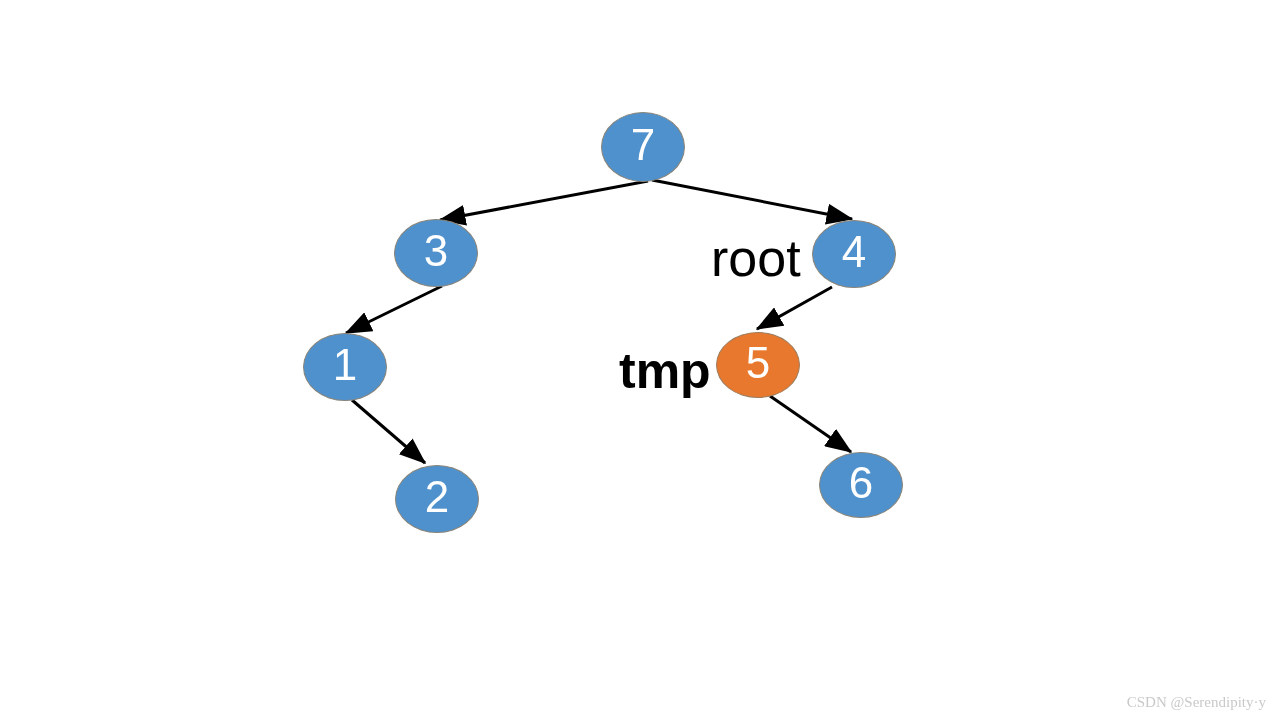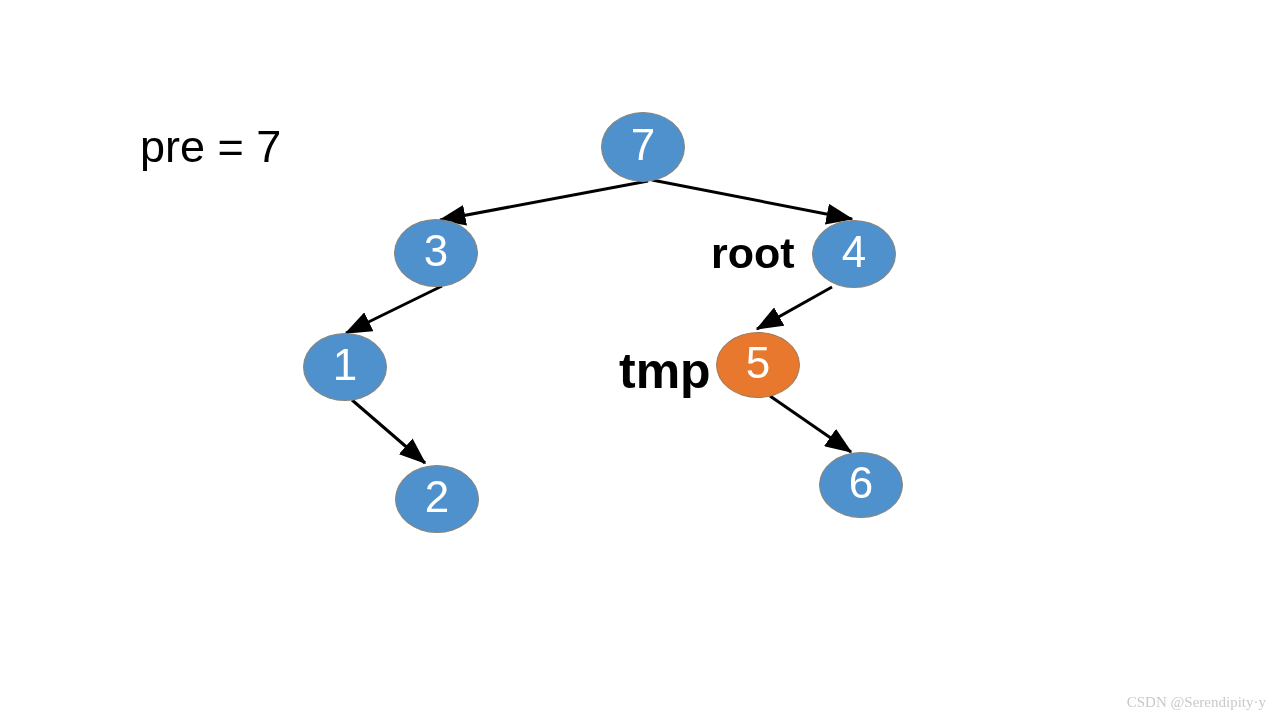--- a/index.html
+++ b/index.html
@@ -60,22 +60,21 @@
     white-space: nowrap;
   }
   #label-pre {
     left: 140px;
     top: 124px;
     font-size: 45px;
   }
   #label-root {
     left: 711px;
     top: 232px;
-    font-size: 43px;
-    font-weight: bold;
+    font-size: 52px;
   }
   #label-tmp {
     left: 619px;
     top: 346px;
     font-size: 50px;
     font-weight: bold;
   }
   #watermark {
     position: absolute;
     right: 14px;
@@ -132,21 +131,20 @@
   </div>
 
   <div class="node blue" id="node-n2" style="left:395px; top:465px; width:84px; height:68px;">
     <span class="node-value">2</span>
   </div>
 
   <div class="node blue" id="node-n6" style="left:819px; top:452px; width:84px; height:66px;">
     <span class="node-value">6</span>
   </div>
 
-  <div class="label" id="label-pre">pre = 7</div>
 
   <div class="label" id="label-root">root</div>
 
   <div class="label" id="label-tmp">tmp</div>
 
   <div id="watermark">CSDN @Serendipity·y</div>
 
 </div>
 
 </body></html>

